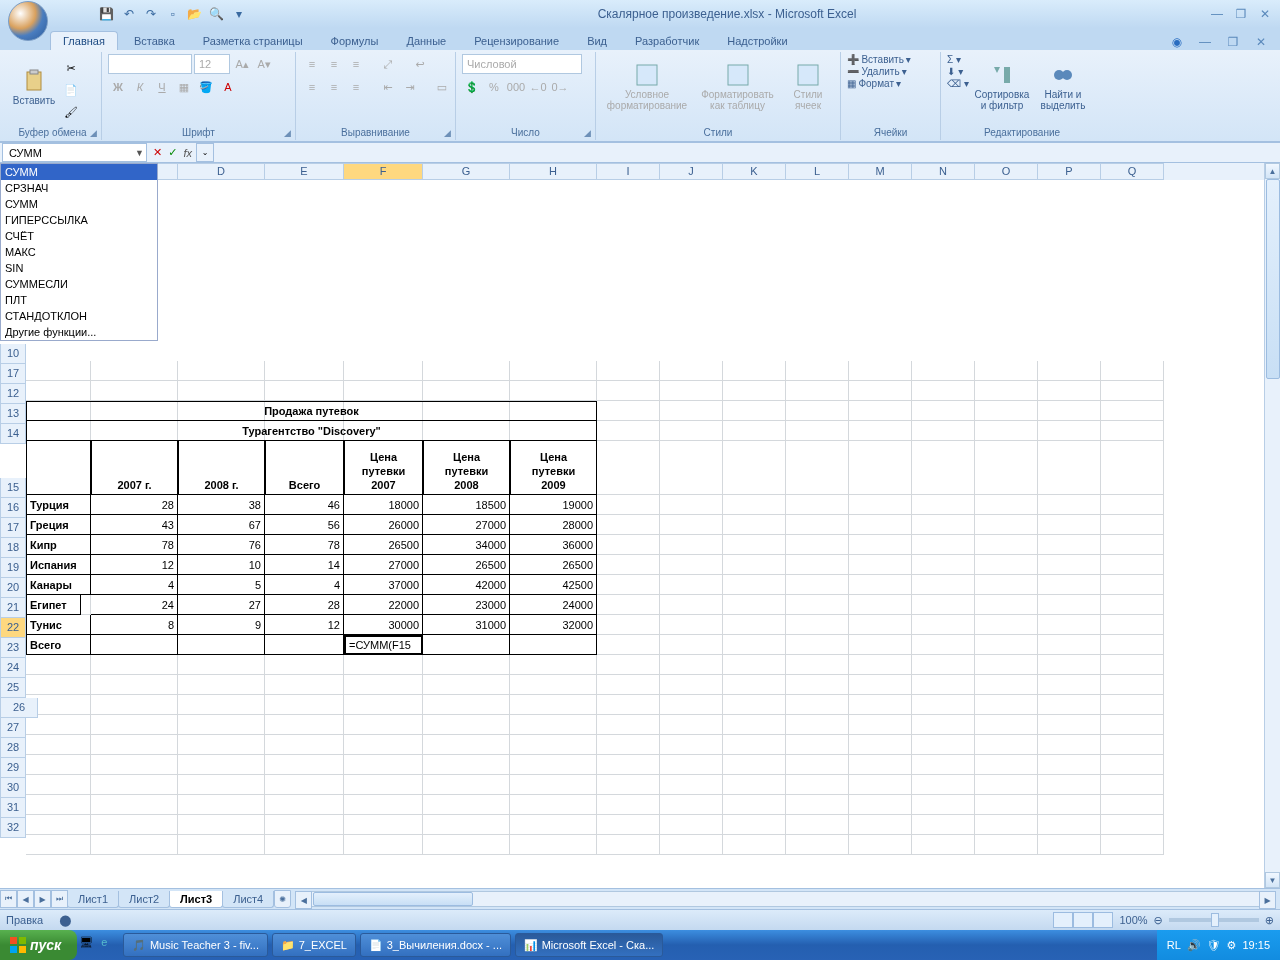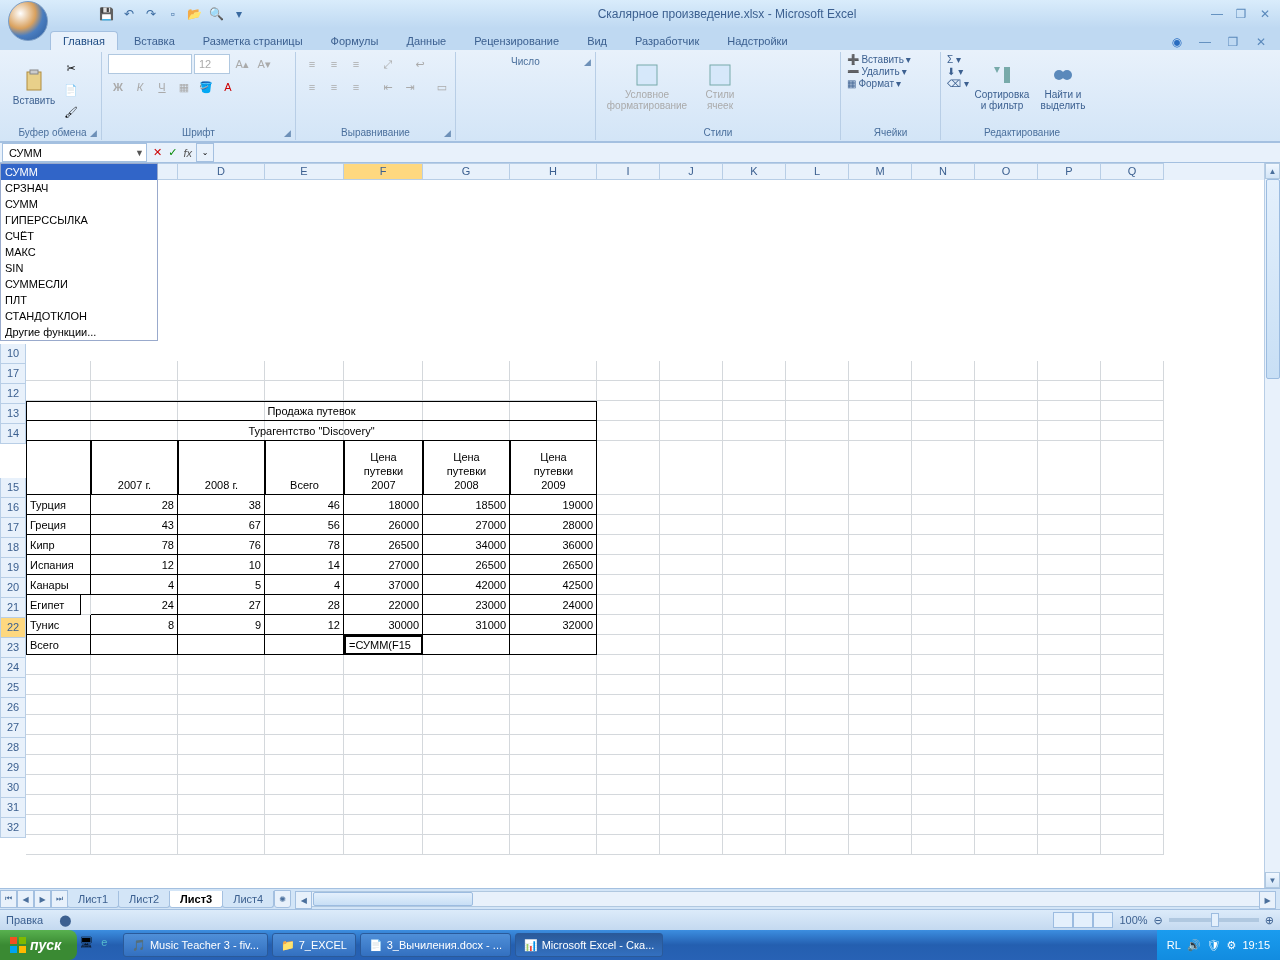--- a/index.html
+++ b/index.html
@@ -48,21 +48,21 @@
 .corner { width: 26px; border: 1px solid #b8cee6; background: #e8f1fb; }
 .col-header { border: 1px solid #b8cee6; border-left: none; text-align: center; font-size: 11px; color: #3c6090; line-height: 15px; background: #e8f1fb; }
 .col-header.active { background: #fed87f; }
 
 .row-headers { position: absolute; top: 17px; left: 0; width: 26px; bottom: 0; }
 .row-header { height: 20px; border: 1px solid #b8cee6; border-top: none; text-align: center; font-size: 11px; color: #3c6090; line-height: 19px; background: #e8f1fb; }
 .row-header.active { background: #fed87f; }
 
 .cells { position: absolute; top: 17px; left: 26px; right: 16px; bottom: 0; }
 .cell { position: absolute; border-right: 1px solid #d4d8dc; border-bottom: 1px solid #d4d8dc; font-size: 11px; padding: 0 3px; display: flex; align-items: center; overflow: hidden; white-space: nowrap; }
-.cell.bold { font-weight: normal; }
+.cell.bold { font-weight: bold; }
 .cell.center { justify-content: center; text-align: center; }
 .cell.right { justify-content: flex-end; }
 .cell.b-top { border-top: 1px solid #000; }
 .cell.b-bottom { border-bottom: 1px solid #000; }
 .cell.b-left { border-left: 1px solid #000; }
 .cell.b-right { border-right: 1px solid #000; }
 
 .func-dropdown { position: absolute; top: 0; left: 0; width: 158px; background: #fff; border: 1px solid #99aacc; z-index: 20; }
 .func-item { padding: 2px 4px; font-size: 11px; cursor: pointer; }
 .func-item.sel { background: #3165c8; color: #fff; }
@@ -209,31 +209,50 @@
         <div class="small-btn disabled">⇤</div>
         <div class="small-btn disabled">⇥</div>
         <div style="width:8px"></div>
         <div class="small-btn disabled">▭</div>
       </div>
     </div>
     <div class="group-label"><span>Выравнивание</span><span class="group-launcher">◢</span></div>
   </div>
 
   <div class="ribbon-group" style="width:140px">
+    <div class="group-body" style="flex-direction:column;gap:3px">
+      <div class="combo disabled" style="width:120px">
+          <span>Числовой</span>
+        </div>
+      <div class="small-row">
+        <div class="small-btn disabled">💲</div>
+        <div class="small-btn disabled">%</div>
+        <div class="small-btn disabled">000</div>
+        <div class="small-btn disabled">←0</div>
+        <div class="small-btn disabled">0→</div>
+      </div>
+    </div>
     <div class="group-label"><span>Число</span><span class="group-launcher">◢</span></div>
   </div>
 
   <div class="ribbon-group" style="width:245px">
     <div class="group-body">
       <div class="big-btn disabled" style="width:90px">
         <svg class="icon" viewBox="0 0 24 24">
             <rect x="2" y="2" width="20" height="20" fill="#d6e8fa" stroke="#7aa"></rect>
           </svg>
         <span style="white-space:pre-line">Условное
 форматирование</span>
+      </div>
+      <div class="big-btn disabled" style="width:85px">
+        <svg class="icon" viewBox="0 0 24 24">
+            <rect x="2" y="2" width="20" height="20" fill="#d6e8fa" stroke="#7aa"></rect>
+          </svg>
+        <span style="white-space:pre-line">Форматировать
+как таблицу</span>
       </div>
       <div class="big-btn disabled" style="width:50px">
         <svg class="icon" viewBox="0 0 24 24">
             <rect x="2" y="2" width="20" height="20" fill="#d6e8fa" stroke="#7aa"></rect>
           </svg>
         <span style="white-space:pre-line">Стили
 ячеек</span>
       </div>
     </div>
     <div class="group-label">Стили</div>
@@ -779,21 +798,21 @@
     <div class="row-header" style="position: absolute; top: 335px; width: 26px;">16</div>
     <div class="row-header" style="position: absolute; top: 355px; width: 26px;">17</div>
     <div class="row-header" style="position: absolute; top: 375px; width: 26px;">18</div>
     <div class="row-header" style="position: absolute; top: 395px; width: 26px;">19</div>
     <div class="row-header" style="position: absolute; top: 415px; width: 26px;">20</div>
     <div class="row-header" style="position: absolute; top: 435px; width: 26px;">21</div>
     <div class="row-header active" style="position: absolute; top: 455px; width: 26px;">22</div>
     <div class="row-header" style="position: absolute; top: 475px; width: 26px;">23</div>
     <div class="row-header" style="position: absolute; top: 495px; width: 26px;">24</div>
     <div class="row-header" style="position: absolute; top: 515px; width: 26px; text-align: center;">25</div>
-    <div class="row-header" style="position: absolute; top: 535px; width: 26px;">26</div>
+    <div class="row-header" style="position: absolute; top: 535px; width: 38px;">26</div>
     <div class="row-header" style="position: absolute; top: 555px; width: 26px;">27</div>
     <div class="row-header" style="position: absolute; top: 575px; width: 26px;">28</div>
     <div class="row-header" style="position: absolute; top: 595px; width: 26px;">29</div>
     <div class="row-header" style="position: absolute; top: 615px; width: 26px;">30</div>
     <div class="row-header" style="position: absolute; top: 635px; width: 26px;">31</div>
     <div class="row-header" style="position: absolute; top: 655px; width: 26px;">32</div>
   </div>
 
 <div class="sheet-bar" style="bottom: 51px;">
   <div class="sheet-nav">

